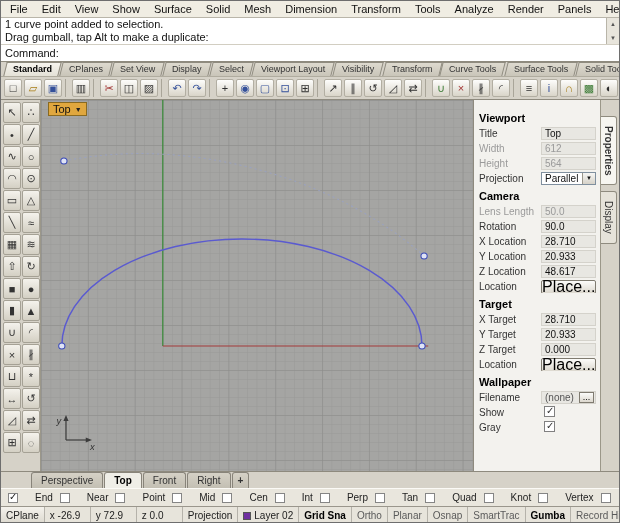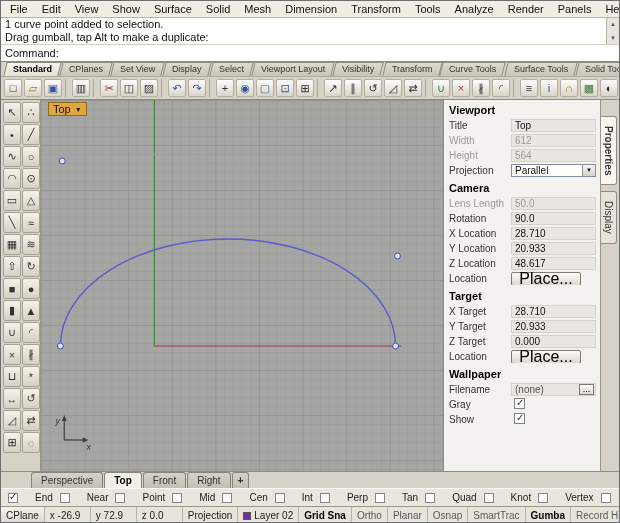--- a/index.html
+++ b/index.html
@@ -26,21 +26,21 @@
   .c-r{color:#a23434}.c-b{color:#34509a}.c-y{color:#a87d16}.c-g{color:#3a7a34}
   
   .main{display:flex;height:371px}
   .leftbar{width:40px;background:var(--chrome);border-right:1px solid #9b9789;display:flex;flex-wrap:wrap;align-content:flex-start;padding:2px 0 0 1px}
   .licon{width:18px;height:21px;margin:0 0 1px 1px;display:flex;align-items:center;justify-content:center;font-size:11px;background:linear-gradient(#f4f2ec,#d4d0c4);border:1px solid #a5a195;border-radius:2px;color:#333}
   .viewport{flex:1;position:relative;overflow:hidden}
   .viewport svg{position:absolute;left:0;top:0;width:100%;height:100%}
   .vp-title{position:absolute;left:7px;top:2px;background:var(--vp-title-bg);border:1px solid #8a6a20;padding:0 4px;height:14px;line-height:13px;font-size:11px;display:flex;align-items:center;gap:4px;color:#111}
   .vp-title .da{font-size:7px;color:#222}
   
-  .panel{width:157px;background:#f3f2ee;border-left:1px solid #8e8a7e;font-size:10px;overflow:hidden;padding-top:0}
+  .panel{width:127px;background:#f3f2ee;border-left:1px solid #8e8a7e;font-size:10px;overflow:hidden;padding-top:8px}
   .phead{font-weight:bold;font-size:11px;padding:4px 4px 2px 5px;color:#000}
   .prow{display:flex;align-items:center;height:14px;padding-left:5px;margin-bottom:1px}
   .plab{flex:0 0 62px;color:#333;white-space:nowrap;overflow:hidden}
   .prow.gray .plab,.prow.gray .pval{color:#9a9a9a}
   .pval{flex:1;background:#e8e7e2;border:1px solid #d4d2cb;height:13px;line-height:11px;padding:0 3px;margin-right:4px;overflow:hidden;white-space:nowrap}
   .pval.pdrop{background:#fff;border:1px solid #7f8f9e;display:flex;justify-content:space-between;align-items:center;padding:0 0 0 3px}
   .pdrop .da{font-size:6px;height:100%;display:flex;align-items:center;padding:0 3px;background:linear-gradient(#f6f6f4,#d6d2c8);border-left:1px solid #9a968a}
   .pval.pbtnc{background:transparent;border:none;display:flex;justify-content:flex-start;padding:0}
   .pbtn{width:70px;height:14px;font:inherit;font-size:16px;background:linear-gradient(#fcfcfa,#dcd8ce);border:1px solid #7f7b70;border-radius:2px;cursor:default}
   .pval.pfile{display:flex;justify-content:space-between;align-items:center;padding-right:1px}
@@ -307,25 +307,25 @@
     </div>
     <div class="phead">Wallpaper</div>
     <div class="prow">
       <span class="plab">Filename</span>
       <span class="pval pfile">
         <i style="font-style:normal;color:#555">(none)</i>
         <button class="dots">...</button>
       </span>
     </div>
     <div class="prow">
+      <span class="plab">Show</span>
+      <span class="pval pcheck"><span class="pcb on"></span></span>
+    </div>
+    <div class="prow">
       <span class="plab">Gray</span>
-      <span class="pval pcheck"><span class="pcb on"></span></span>
-    </div>
-    <div class="prow">
-      <span class="plab">Show</span>
       <span class="pval pcheck"><span class="pcb on"></span></span>
     </div>
   </div>
 
   <div class="vtabs">
     <div class="vtab active">Properties</div>
     <div class="vtab">Display</div>
   </div>
 </div>
 

